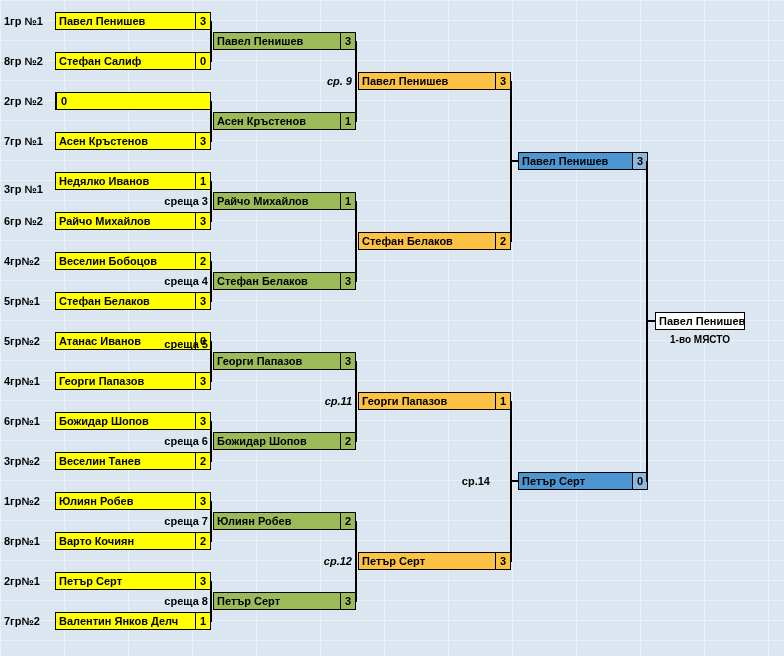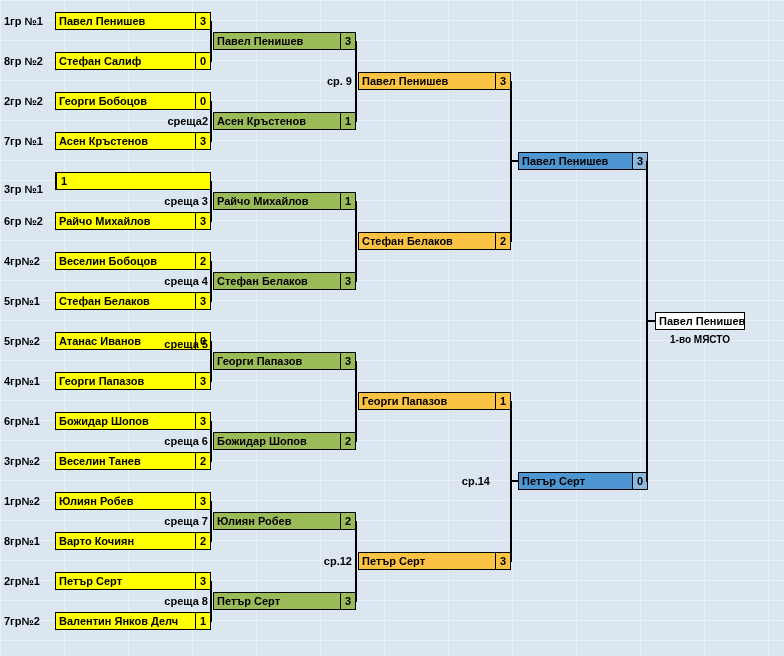--- a/index.html
+++ b/index.html
@@ -29,21 +29,21 @@
   .blue   { left:518px; width:130px; background:#4e96d2; }
   .blue .sc { background:#8cb8e0; }
   .meta {
     position:absolute; left:55px; width:156px; text-align:right; padding-right:3px;
     font-size:11px; font-weight:bold; color:#000; line-height:18px;
   }
   .mlab {
     position:absolute; font-size:11px; font-weight:bold; color:#000;
     line-height:18px; text-align:right;
   }
-  .mlab.qf { left:213px; width:139px; }
+  .mlab.qf { left:213px; width:139px;font-style:italic; }
   .mlab.sf { left:350px; width:140px; }
   .winner {
     position:absolute; left:655px; top:312px; width:90px; height:18px;
     background:#ffffff; border:1px solid #000; font-size:11px; font-weight:bold;
     line-height:16px; padding:0 3px; white-space:nowrap; overflow:hidden; color:#000;
   }
   .caption {
     position:absolute; left:655px; top:334px; width:90px; text-align:center;
     font-size:10px; font-weight:bold; color:#000;
   }
@@ -59,30 +59,30 @@
     <span class="nm">Павел Пенишев</span>
     <span class="sc">3</span>
   </div>
   <span class="grp" style="top:52px">8гр №2</span>
   <div class="box yellow" style="top:52px">
     <span class="nm">Стефан Салиф</span>
     <span class="sc">0</span>
   </div>
   <span class="grp" style="top:92px">2гр №2</span>
   <div class="box yellow" style="top:92px">
-    <span class="nm">Георги Бобоцов</span>
     <span class="sc">0</span>
   </div>
   <span class="grp" style="top:132px">7гр №1</span>
   <div class="box yellow" style="top:132px">
     <span class="nm">Асен Кръстенов</span>
     <span class="sc">3</span>
   </div>
   <span class="grp" style="top:180px">3гр №1</span>
   <div class="box yellow" style="top:172px">
+    <span class="nm">Недялко Иванов</span>
     <span class="sc">1</span>
   </div>
   <span class="grp" style="top:212px">6гр №2</span>
   <div class="box yellow" style="top:212px">
     <span class="nm">Райчо Михайлов</span>
     <span class="sc">3</span>
   </div>
   <span class="grp" style="top:252px">4гр№2</span>
   <div class="box yellow" style="top:252px">
     <span class="nm">Веселин Бобоцов</span>
@@ -131,21 +131,20 @@
   <span class="grp" style="top:612px">7гр№2</span>
   <div class="box yellow" style="top:612px">
     <span class="nm">Валентин Янков Делч</span>
     <span class="sc">1</span>
   </div>
 
   <div class="box green" style="top:32px">
     <span class="nm">Павел Пенишев</span>
     <span class="sc">3</span>
   </div>
-  <span class="meta" style="top:112px">среща2</span>
   <div class="box green" style="top:112px">
     <span class="nm">Асен Кръстенов</span>
     <span class="sc">1</span>
   </div>
   <span class="meta" style="top:192px">среща 3</span>
   <div class="box green" style="top:192px">
     <span class="nm">Райчо Михайлов</span>
     <span class="sc">1</span>
   </div>
   <span class="meta" style="top:272px">среща 4</span>
@@ -176,20 +175,21 @@
 
   <span class="mlab qf" style="top:72px">ср. 9</span>
   <div class="box orange" style="top:72px">
     <span class="nm">Павел Пенишев</span>
     <span class="sc">3</span>
   </div>
   <div class="box orange" style="top:232px">
     <span class="nm">Стефан Белаков</span>
     <span class="sc">2</span>
   </div>
+  <span class="mlab qf" style="top:392px">ср.11</span>
   <div class="box orange" style="top:392px">
     <span class="nm">Георги Папазов</span>
     <span class="sc">1</span>
   </div>
   <span class="mlab qf" style="top:552px">ср.12</span>
   <div class="box orange" style="top:552px">
     <span class="nm">Петър Серт</span>
     <span class="sc">3</span>
   </div>
 

